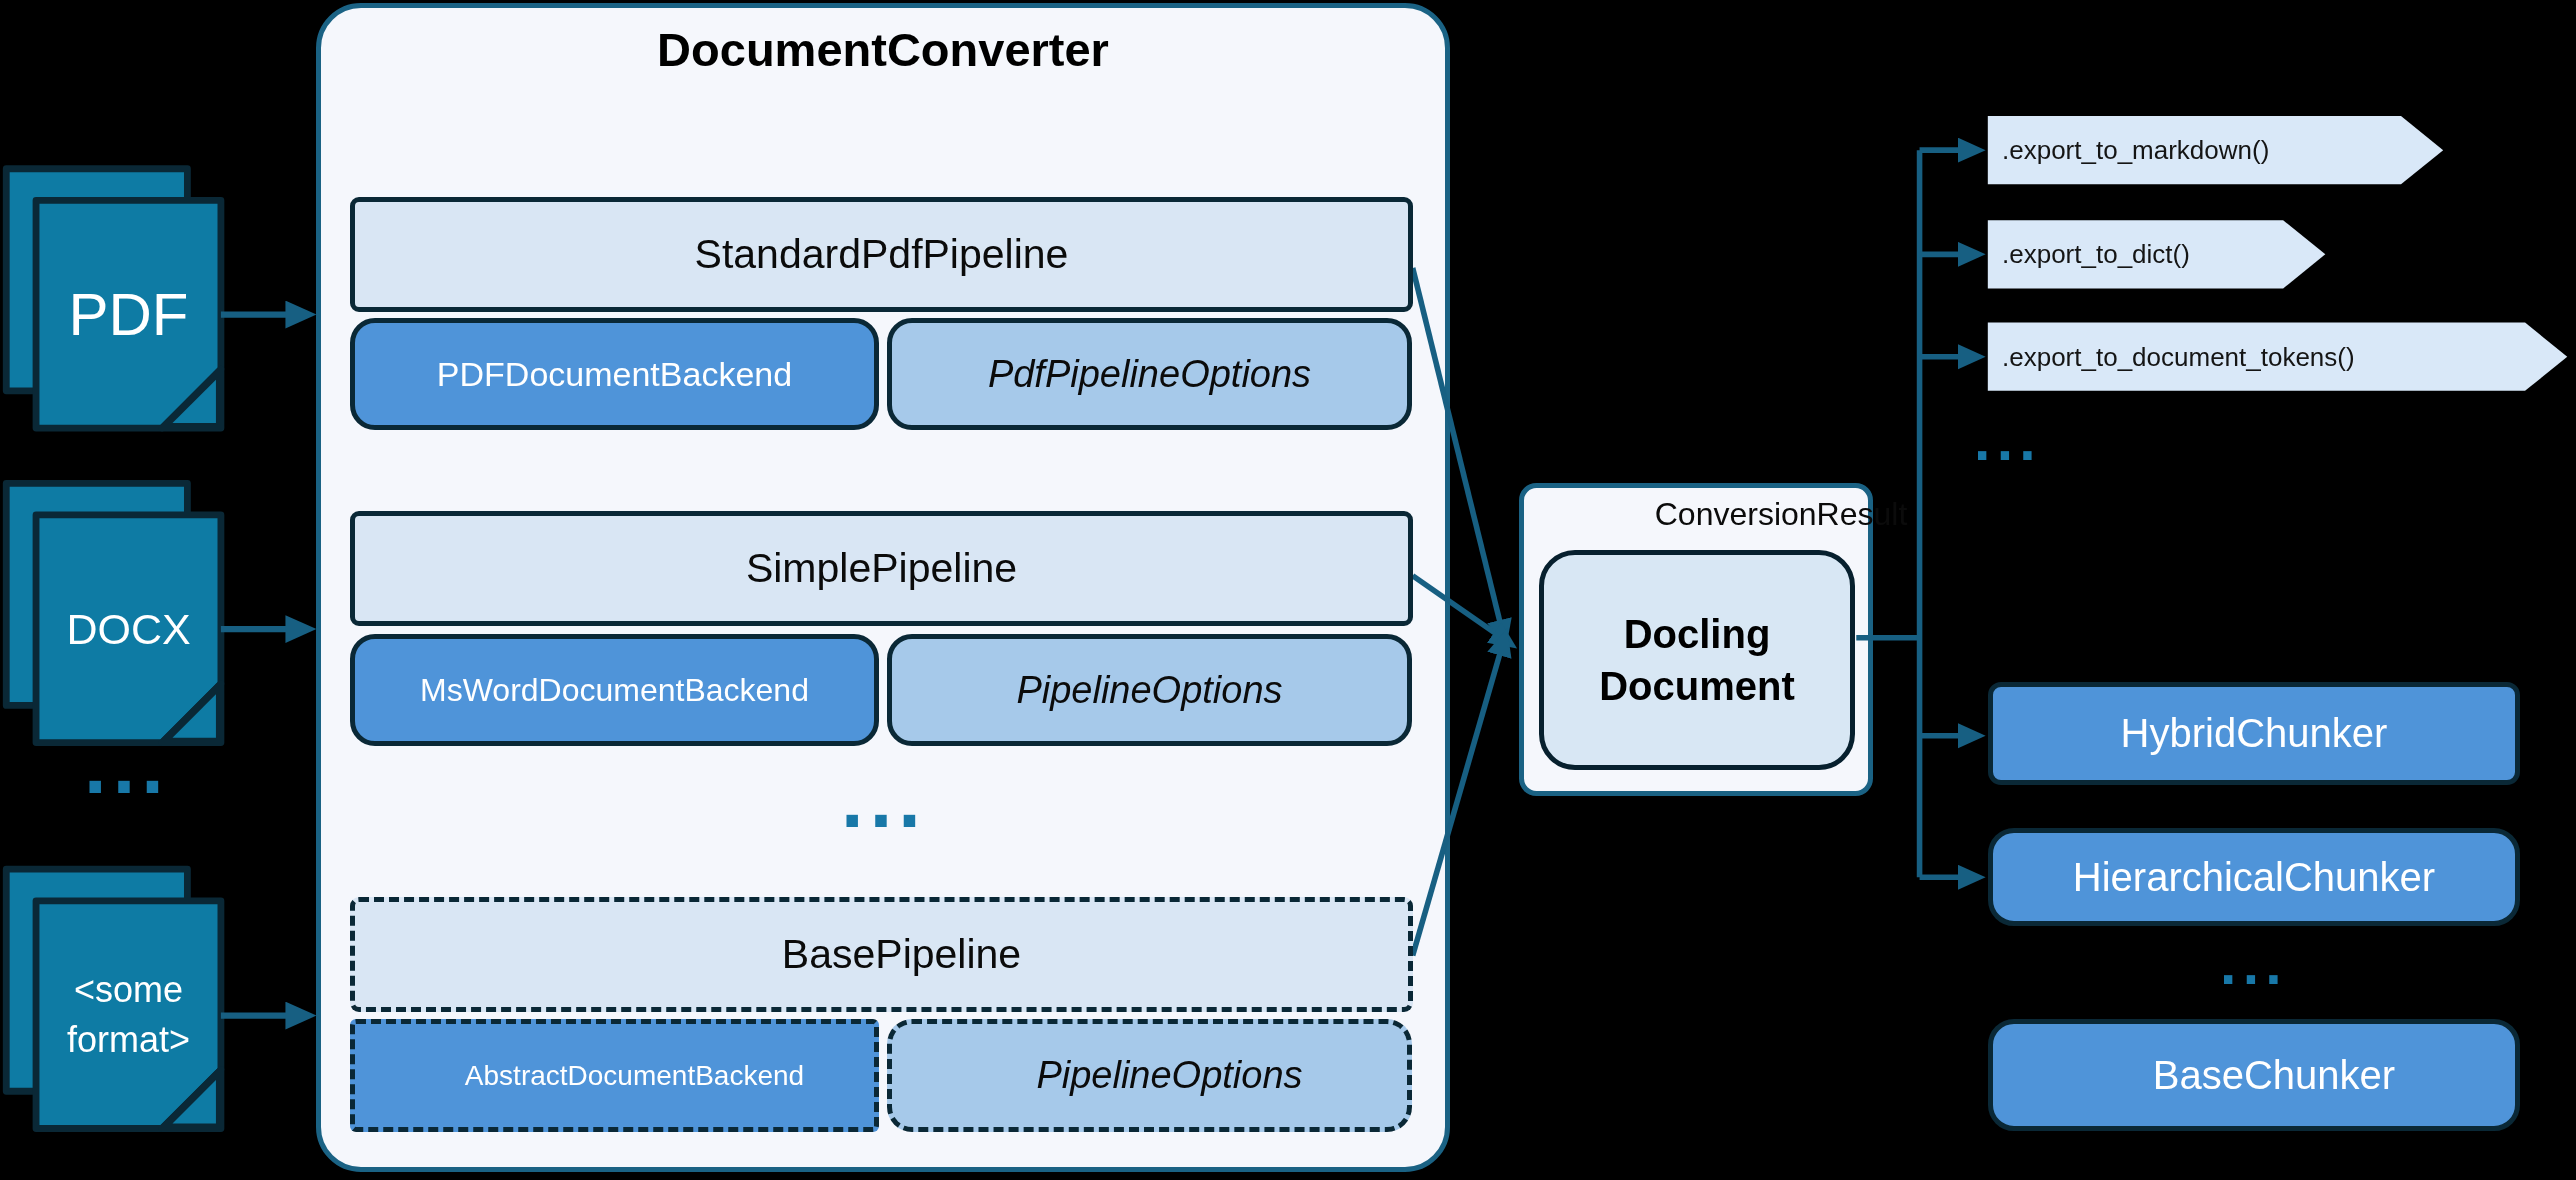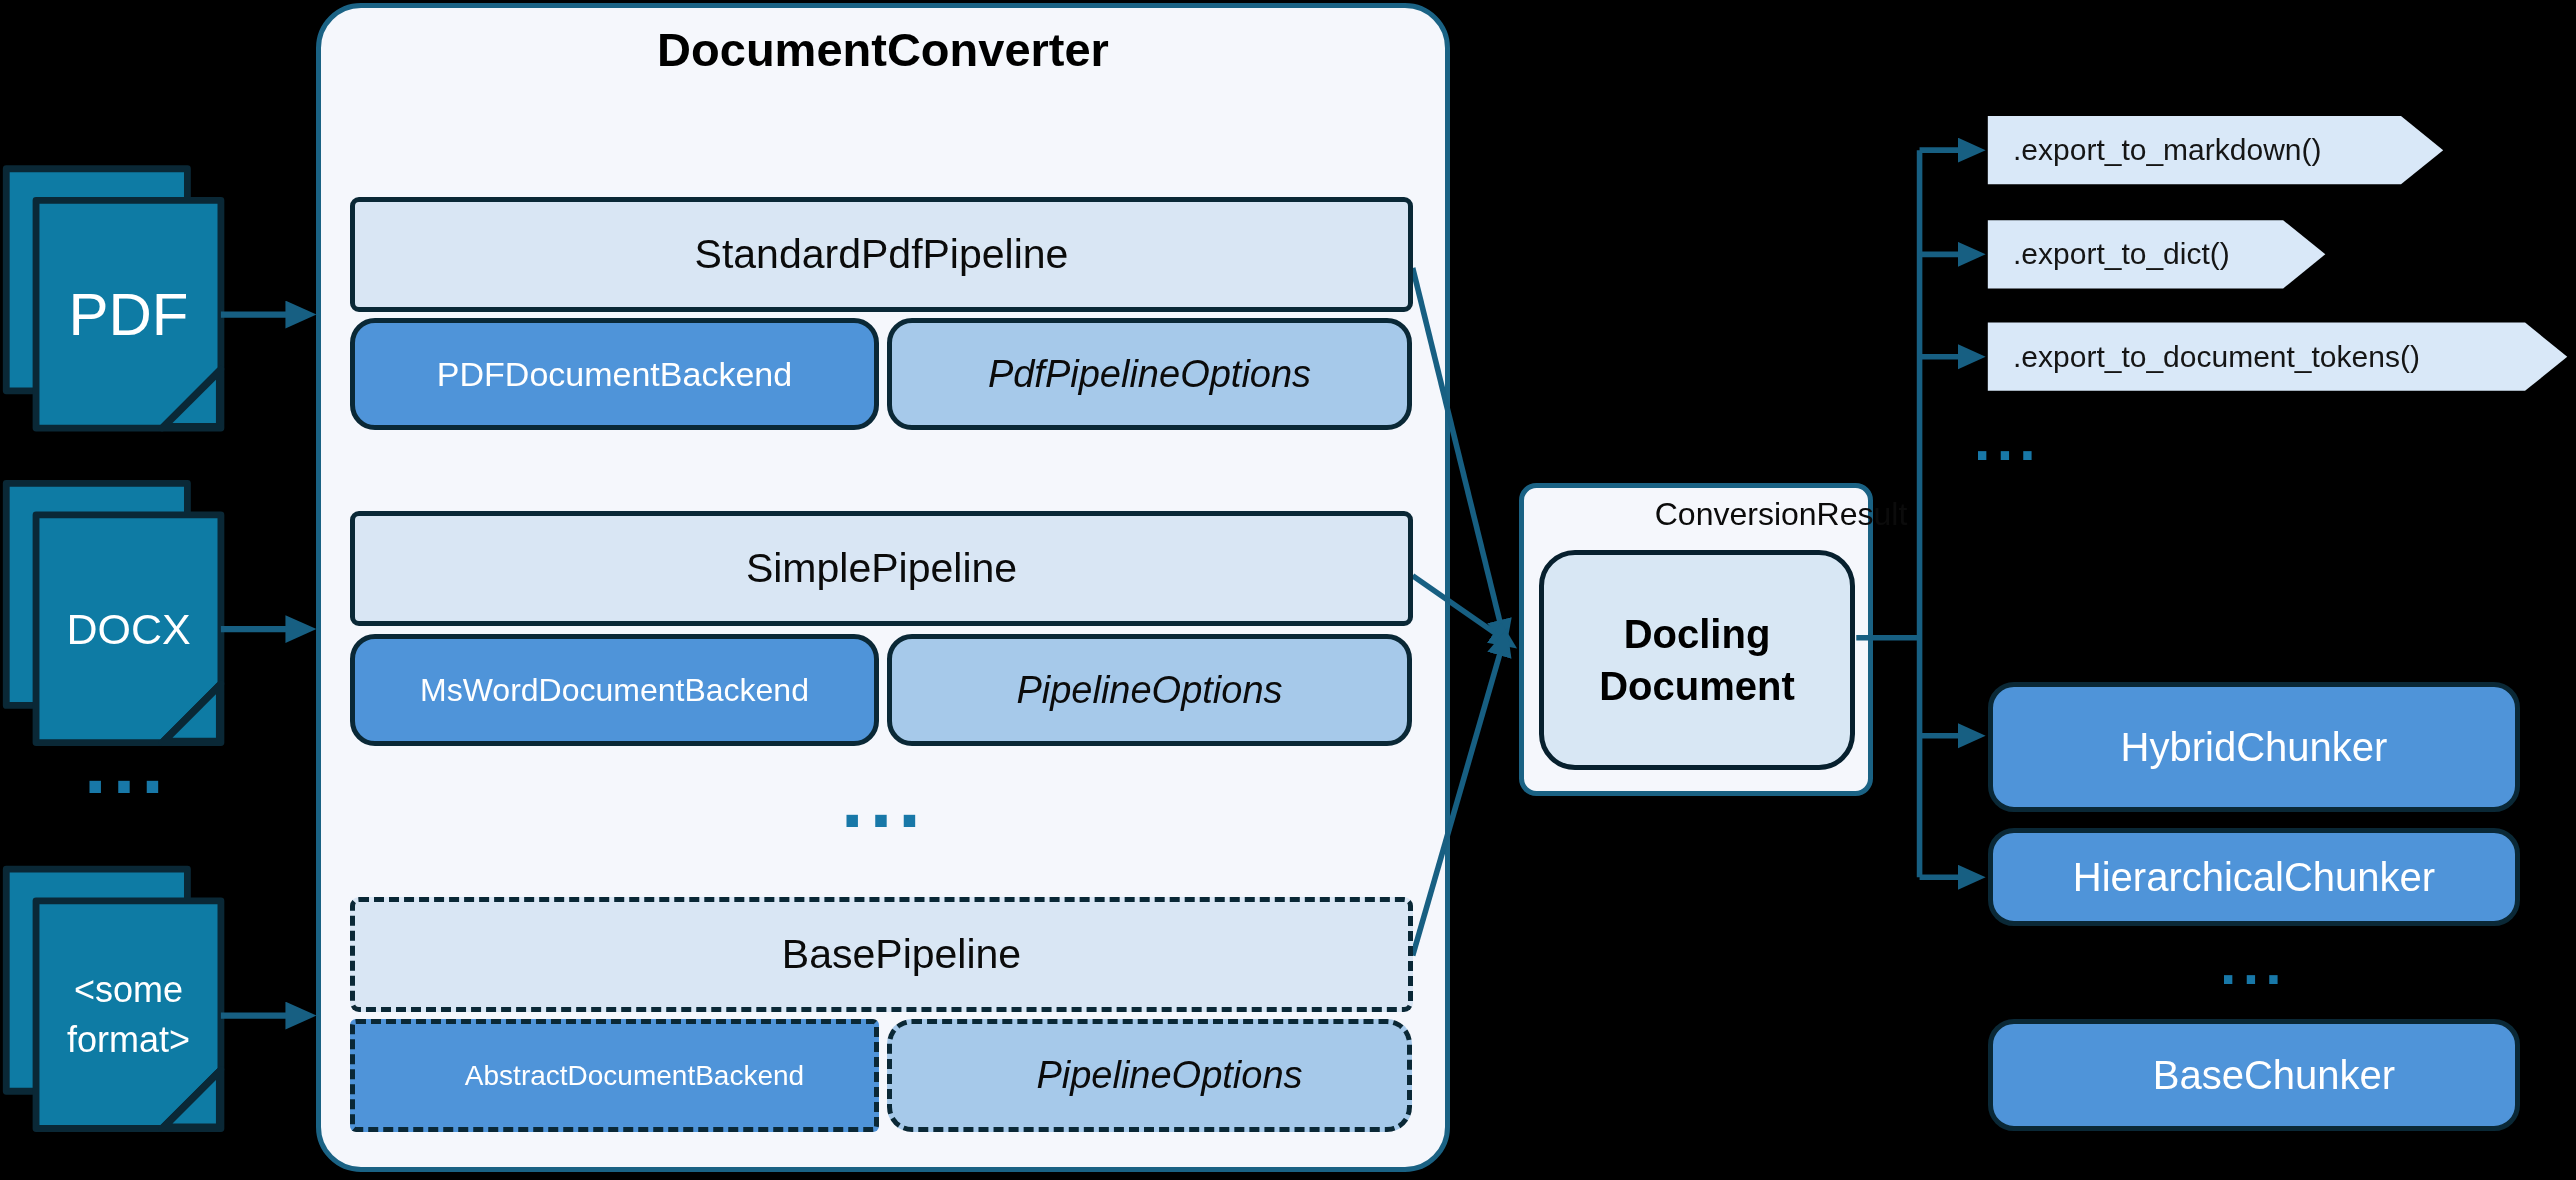--- a/index.html
+++ b/index.html
@@ -83,21 +83,21 @@
   .result-label{left:1604px;top:493px;width:354px;height:43px;font-size:32px;color:var(--text-dark);}
   .result-inner{
     left:1539px;top:550px;width:316px;height:220px;
     background:var(--result-inner-fill);
     border:5.6px solid #07202E;border-radius:36px;
     font-size:40px;font-weight:bold;line-height:1.3;flex-direction:column;color:#000;
   }
 
   .tag-label{
     height:68px;display:flex;align-items:center;
-    padding-left:25px;font-size:30px;color:#151515;white-space:nowrap;
+    padding-left:14px;font-size:26px;color:#151515;white-space:nowrap;
   }
 
   .chunker{
     left:1988px;width:532px;
     background:var(--backend-fill);
     border:5px solid var(--dark-border);border-radius:26px;
     font-size:40px;color:#fff;
   }
 
   
@@ -192,17 +192,17 @@
 <div class="abs layer-front result-inner flexc">
   <span>Docling</span>
   <span>Document</span>
 </div>
 
 <div class="abs layer-front tag-label" style="left:1988px;top:116px;width:413px;">.export_to_markdown()</div>
 <div class="abs layer-front tag-label" style="left:1988px;top:220px;width:295px;">.export_to_dict()</div>
 <div class="abs layer-front tag-label" style="left:1988px;top:323px;width:537px;">.export_to_document_tokens()</div>
 <div class="abs layer-front dots dots-sm" style="left:1946px;top:394px;width:124px;height:62px;">...</div>
 
-<div class="abs layer-front chunker flexc" style="top:682px;height:130px;">HybridChunker</div>
+<div class="abs layer-front chunker flexc" style="top:682px;height:103px;border-radius:13px;">HybridChunker</div>
 <div class="abs layer-front chunker flexc" style="top:828px;height:98px;">HierarchicalChunker</div>
 <div class="abs layer-front dots dots-sm" style="left:2192px;top:918px;width:124px;height:62px;">...</div>
 <div class="abs layer-front chunker dashed flexc" style="top:1019px;height:112px;">BaseChunker</div>
 
 
 </body></html>

